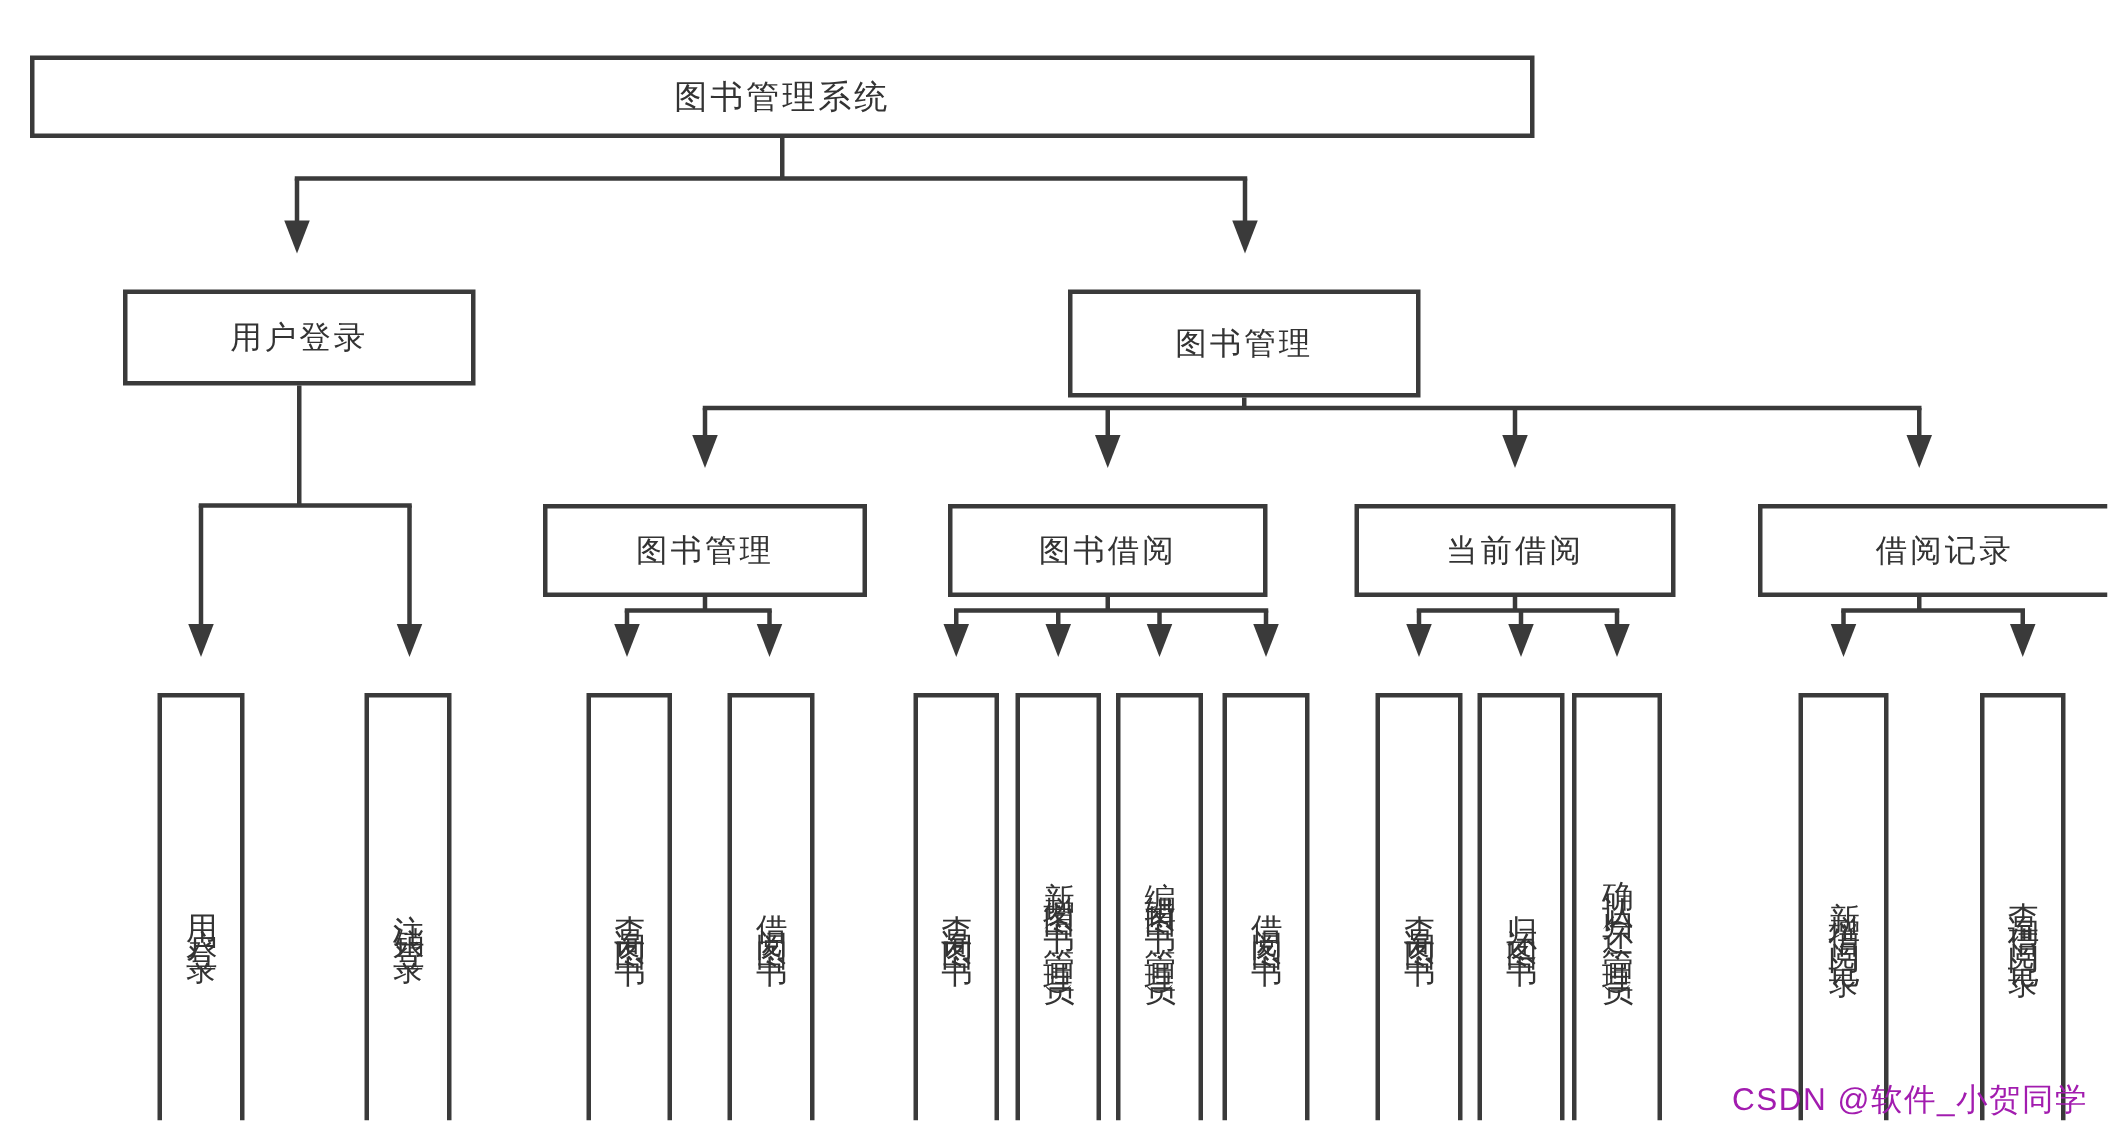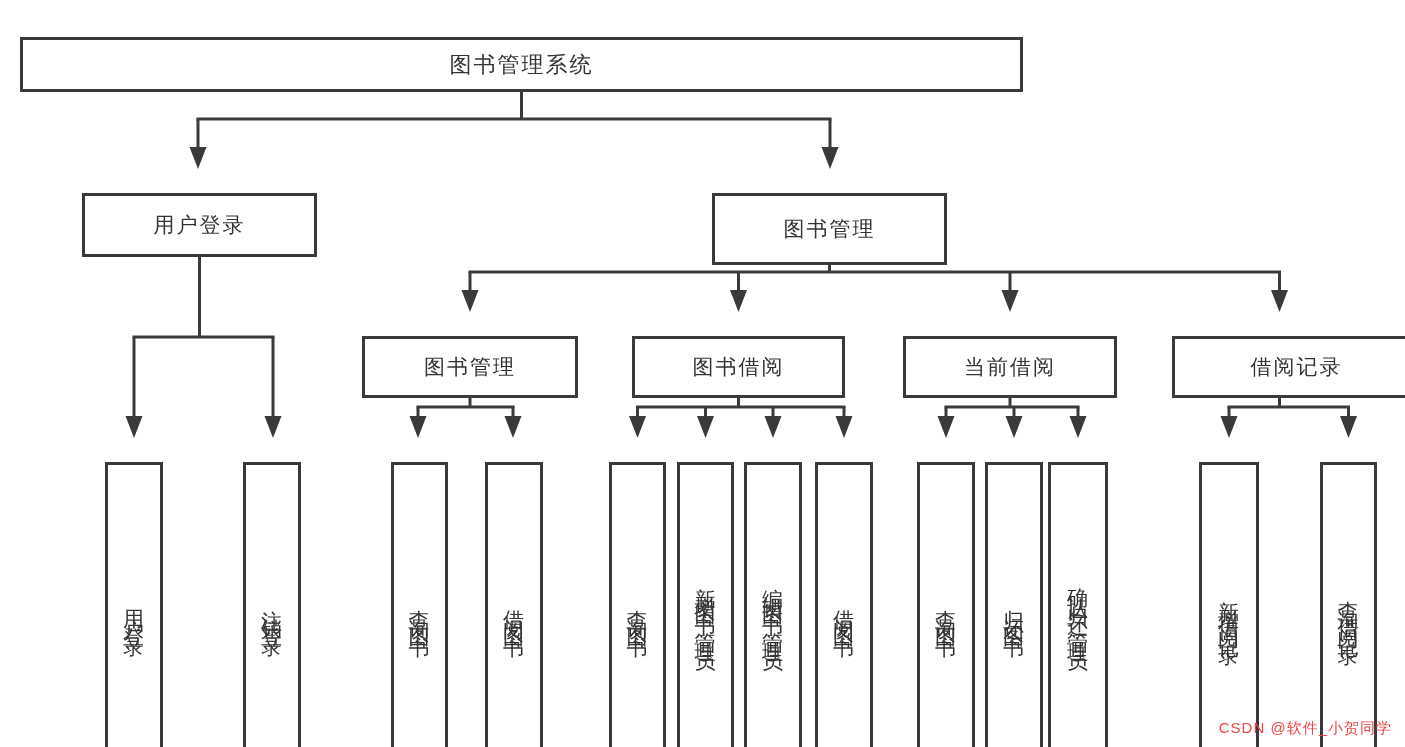--- a/index.html
+++ b/index.html
@@ -32,22 +32,22 @@
     writing-mode:vertical-rl;
     text-orientation:mixed;
     font-size:21px;
     letter-spacing:9px;
     line-height:1;
   }
   #watermark{
     position:absolute;
     top:719px;
     right:13px;
-    font-size:15px;
-    color:#ef4444;
+    font-size:21px;
+    color:#a21caf;
     letter-spacing:1px;
     z-index:5;
     white-space:nowrap;
   }
 </style>
 </head>
 <body>
 
 <div id="stage">
 

